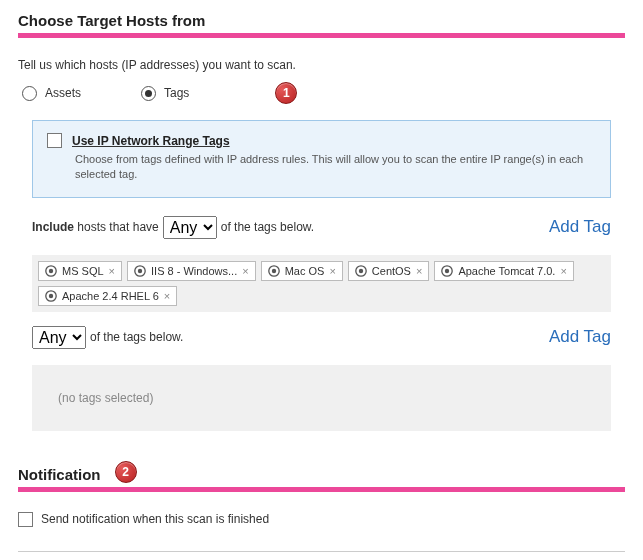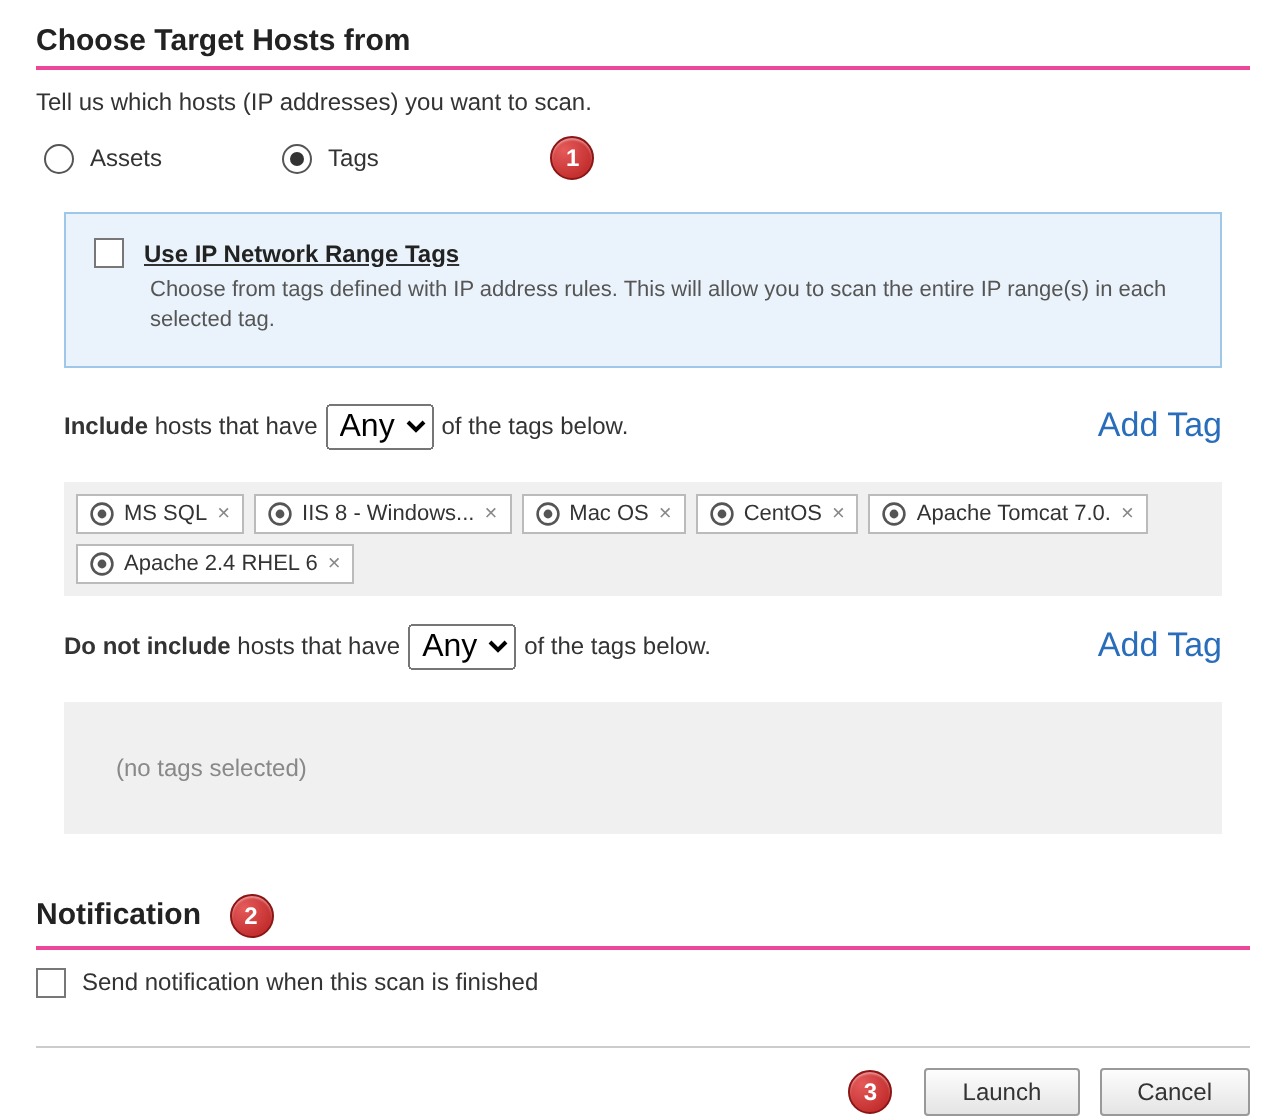--- a/index.html
+++ b/index.html
@@ -10,24 +10,24 @@
     font-size: 12px;
     color: #333;
     width: 643px;
     background: #fff;
   }
   .section-title {
     font-size: 15px;
     font-weight: bold;
     color: #222;
     padding-bottom: 4px;
-    border-bottom: 2px solid #ec4899;
-    margin-bottom: 9px;
-    display: flex;
-    align-items: center;
+    border-bottom: 5px solid #ec4899;
+    margin-bottom: 20px;
+    display: flex;
+    align-items: flex-end;
   }
   .instruction {
     margin-bottom: 10px;
     color: #333;
   }
   .radio-row {
     display: flex;
     align-items: center;
     gap: 60px;
     margin-bottom: 16px;
@@ -264,23 +264,20 @@
       <svg class="bullseye" viewBox="0 0 12 12">
         <circle cx="6" cy="6" r="5.2" fill="none" stroke="#555" stroke-width="1.3"></circle>
         <circle cx="6" cy="6" r="2.2" fill="#555"></circle>
       </svg>
       <span>Apache 2.4 RHEL 6</span>
       <span class="close">×</span>
     </div>
   </div>
 
 <div class="filter-row">
-  <span>
-    <b>Do not include</b><span> hosts that have </span>
-  </span>
   <select>
     <option>Any</option>
   </select>
   <span> of the tags below.</span>
   <span class="addtag">Add Tag</span>
 </div>
 
 <div class="empty-tags">
   <span>(no tags selected)</span>
 </div>

